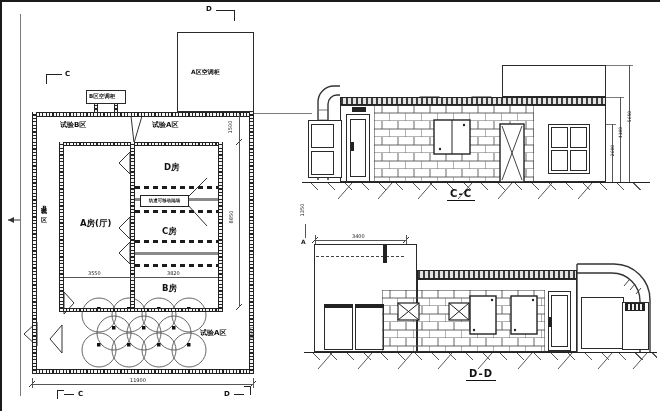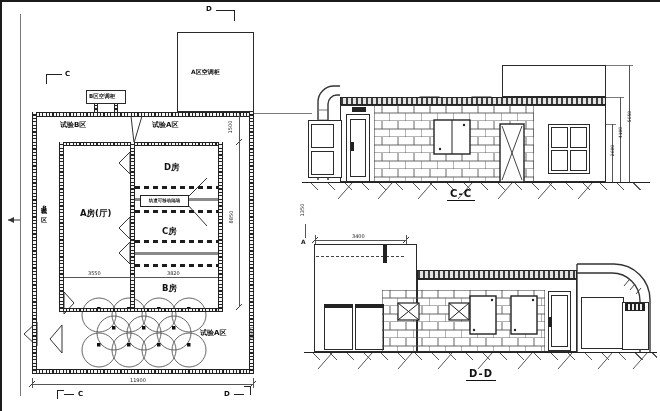--- a/index.html
+++ b/index.html
@@ -61,21 +61,21 @@
 
   <div class="lbl" style="left:58px;top:118px;">试验B区</div>
   <div class="lbl" style="left:150px;top:118px;">试验A区</div>
 
   <div class="wallH" style="left:57px;top:140px;width:164px;height:4px;"></div>
   <div class="wallH" style="left:57px;top:306px;width:164px;height:4px;"></div>
   <div class="wallV" style="left:57px;top:140px;width:5px;height:170px;"></div>
   <div class="wallV" style="left:128px;top:140px;width:5px;height:170px;"></div>
   <div class="wallV" style="left:216px;top:140px;width:5px;height:170px;"></div>
 
-  <div class="lbl room" style="left:78px;top:206px;">A房(厅)</div>
+  <div class="lbl room" style="left:78px;top:216px;">A房(厅)</div>
   <div class="lbl room" style="left:162px;top:160px;">D房</div>
   <div class="lbl room" style="left:160px;top:224px;">C房</div>
   <div class="lbl room" style="left:160px;top:281px;">B房</div>
 
   <div class="dash" style="left:133px;top:184px;width:83px;"></div>
   <div class="grayband" style="left:133px;top:196px;width:83px;"></div>
   <div class="dash" style="left:133px;top:208px;width:83px;"></div>
   <div class="dash" style="left:133px;top:238px;width:83px;"></div>
   <div class="grayband" style="left:133px;top:250px;width:83px;"></div>
   <div class="dash" style="left:133px;top:262px;width:83px;"></div>

